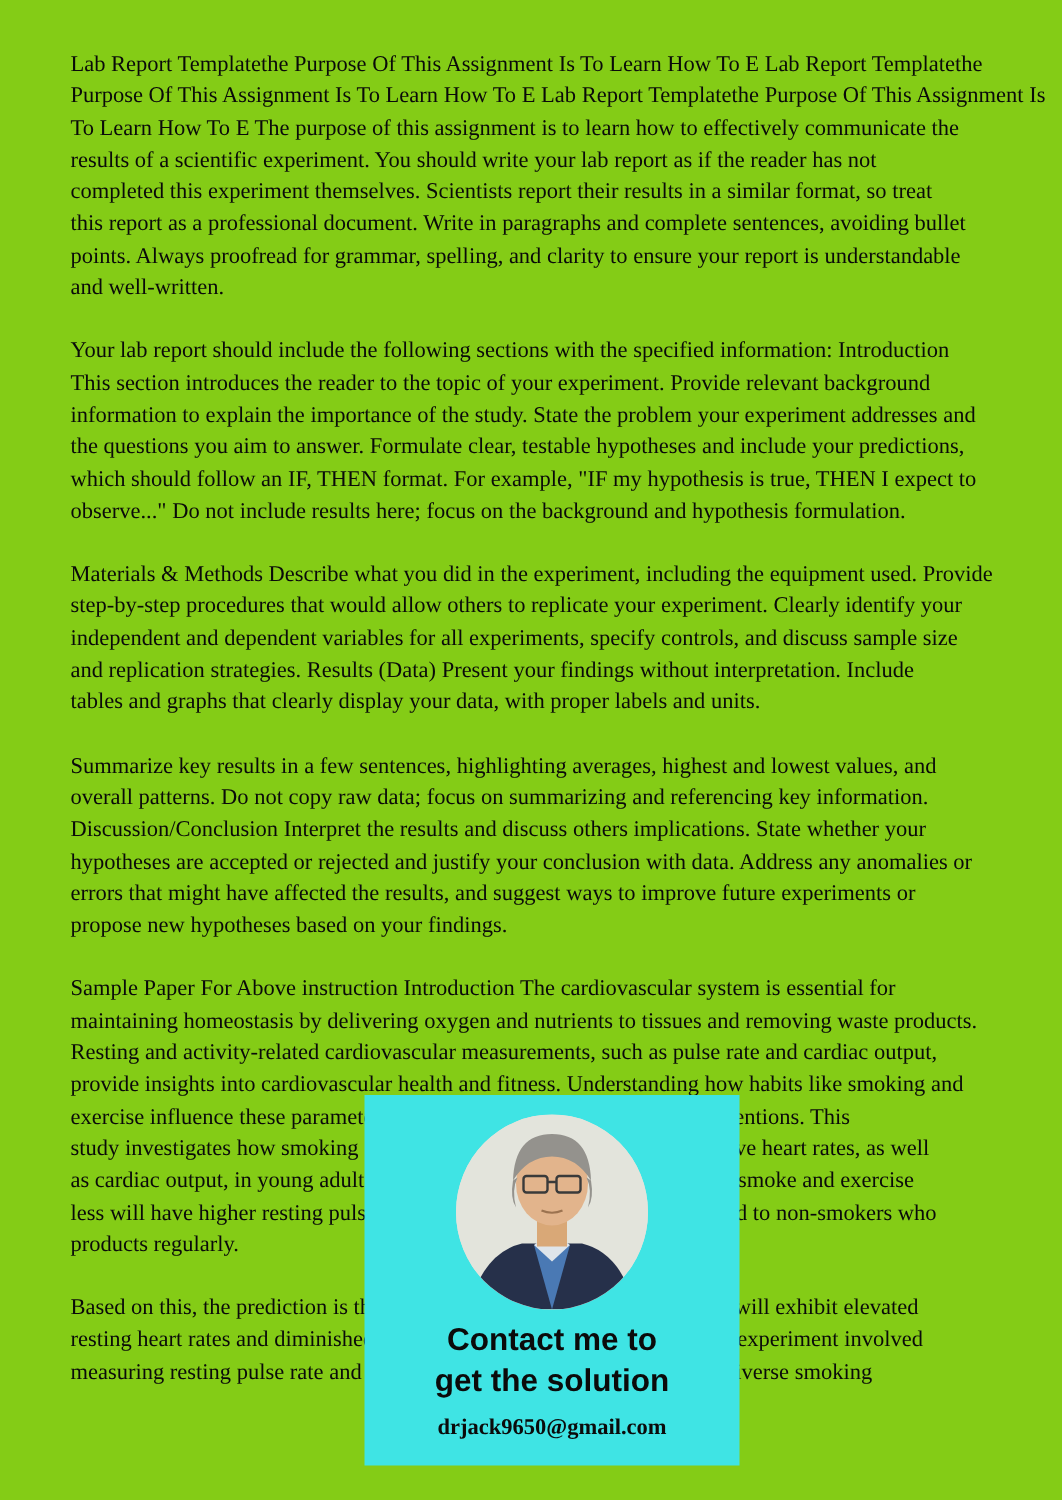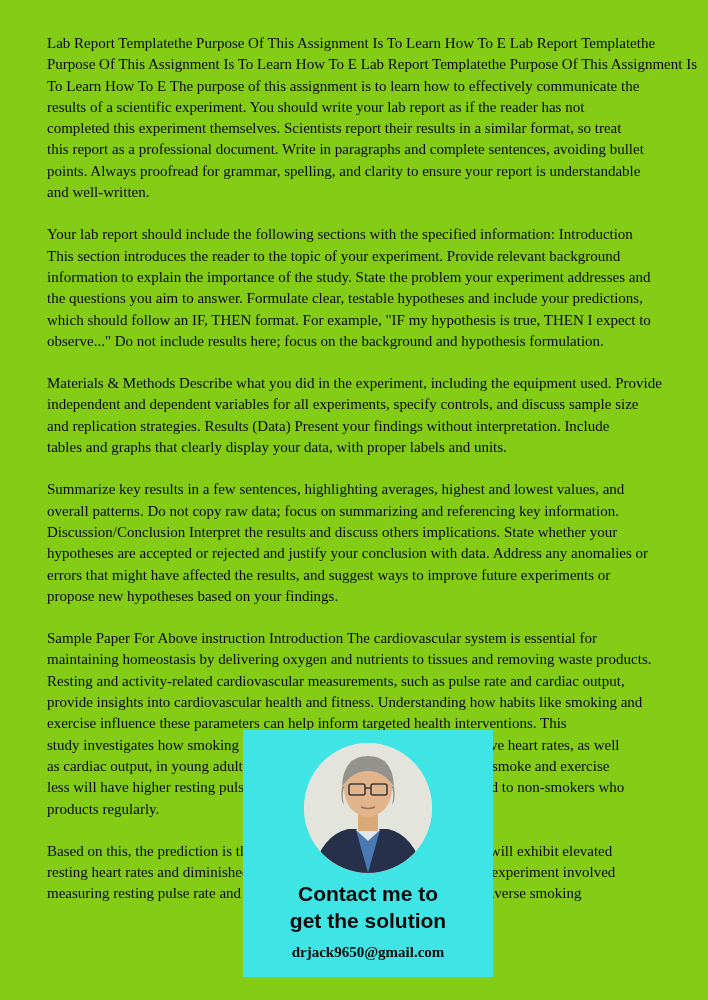--- a/index.html
+++ b/index.html
@@ -78,20 +78,21 @@
       <div class="para">
         <div class="line">Your lab report should include the following sections with the specified information: Introduction</div>
         <div class="line">This section introduces the reader to the topic of your experiment. Provide relevant background</div>
         <div class="line">information to explain the importance of the study. State the problem your experiment addresses and</div>
         <div class="line">the questions you aim to answer. Formulate clear, testable hypotheses and include your predictions,</div>
         <div class="line">which should follow an IF, THEN format. For example, "IF my hypothesis is true, THEN I expect to</div>
         <div class="line">observe..." Do not include results here; focus on the background and hypothesis formulation.</div>
       </div>
       <div class="para">
         <div class="line">Materials &amp; Methods Describe what you did in the experiment, including the equipment used. Provide</div>
+        <div class="line">step-by-step procedures that would allow others to replicate your experiment. Clearly identify your</div>
         <div class="line">independent and dependent variables for all experiments, specify controls, and discuss sample size</div>
         <div class="line">and replication strategies. Results (Data) Present your findings without interpretation. Include</div>
         <div class="line">tables and graphs that clearly display your data, with proper labels and units.</div>
       </div>
       <div class="para">
         <div class="line">Summarize key results in a few sentences, highlighting averages, highest and lowest values, and</div>
         <div class="line">overall patterns. Do not copy raw data; focus on summarizing and referencing key information.</div>
         <div class="line">Discussion/Conclusion Interpret the results and discuss others implications. State whether your</div>
         <div class="line">hypotheses are accepted or rejected and justify your conclusion with data. Address any anomalies or</div>
         <div class="line">errors that might have affected the results, and suggest ways to improve future experiments or</div>

